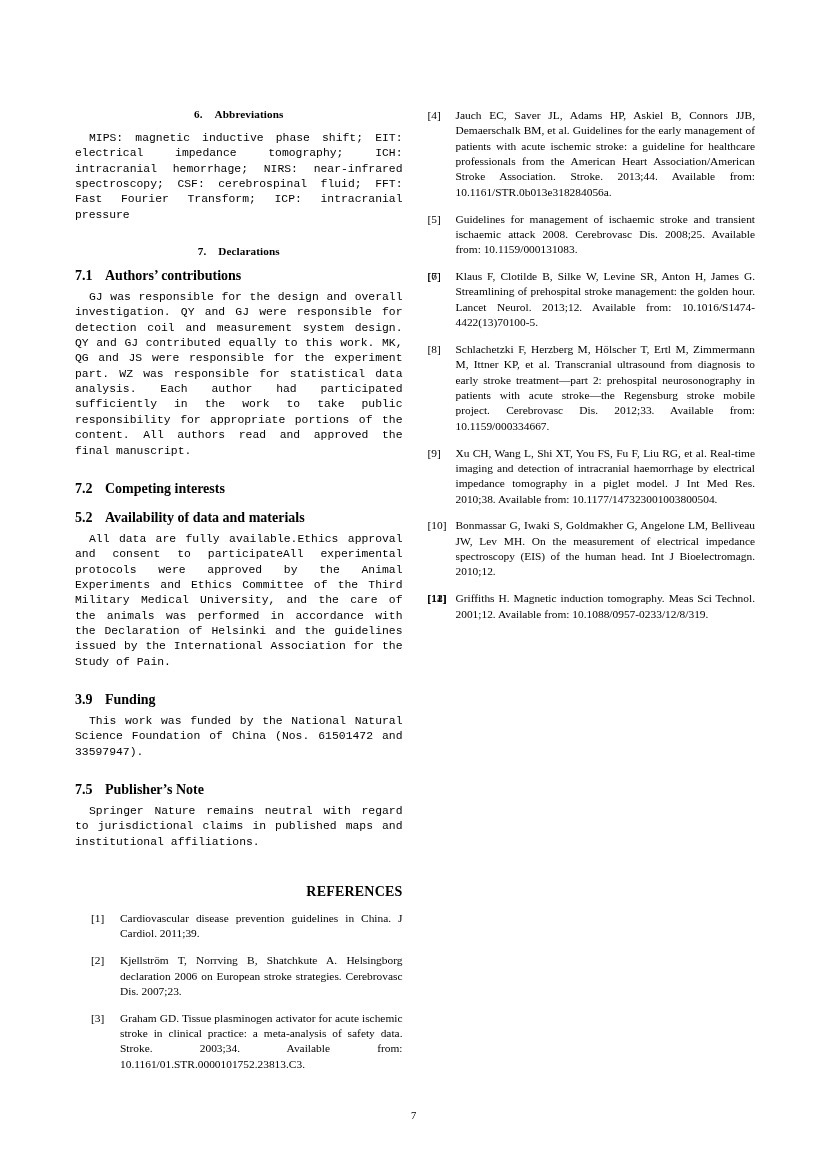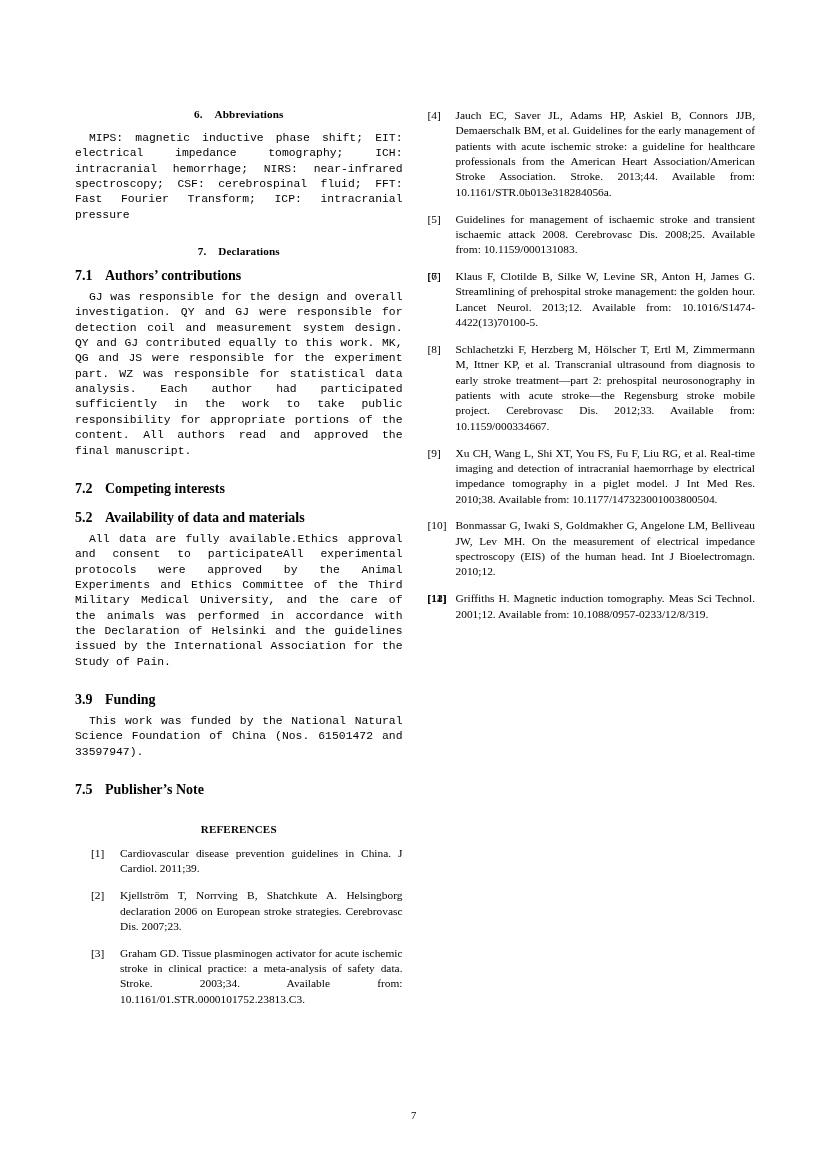--- a/index.html
+++ b/index.html
@@ -55,23 +55,23 @@
     font-weight: bold;
     font-size: 14px;
     margin: 0 0 6px 0;
   }
   .h2 .num {
     display: inline-block;
     width: 30px;
   }
 
   .refhead {
-    text-align: center;
+    text-align: right;
     font-weight: bold;
-    font-size: 11px;
+    font-size: 14px;
     margin: 0 0 11px 0;
     letter-spacing: 0.2px;
   }
 
   
   p.body {
     margin: 0 0 15px 0;
     font-size: 11.4px;
     line-height: 15.35px;
     text-align: justify;
@@ -173,20 +173,21 @@
       <div class="h2">
         <span class="num">3.9</span><span>Funding</span>
       </div>
       <p class="body">This work was funded by the National Natural Science Foundation of China (Nos. 61501472 and 33597947).</p>
 
       <div class="spacer-sm"></div>
 
       <div class="h2">
         <span class="num">7.5</span><span>Publisher’s Note</span>
       </div>
+      <p class="body">Springer Nature remains neutral with regard to jurisdictional claims in published maps and institutional affiliations.</p>
 
       <div class="spacer-lg"></div>
 
       <div class="refhead">REFERENCES</div>
 
       <ol class="reflist left-refs">
         <li>
           <span class="marker">[1]</span><span>Cardiovascular disease prevention guidelines in China. J Cardiol. 2011;39.</span>
         </li>
         <li>

